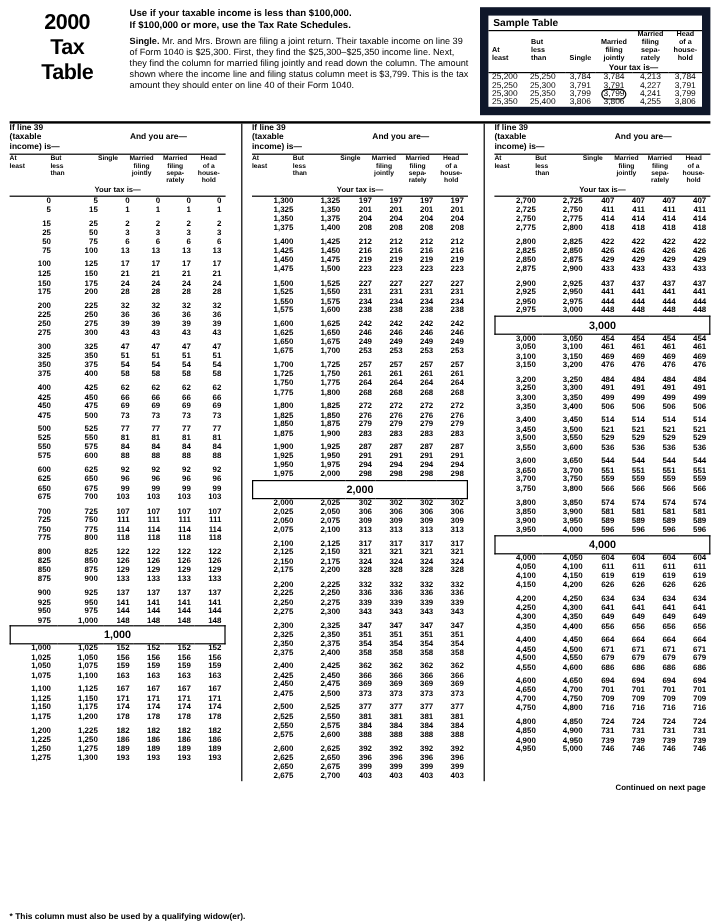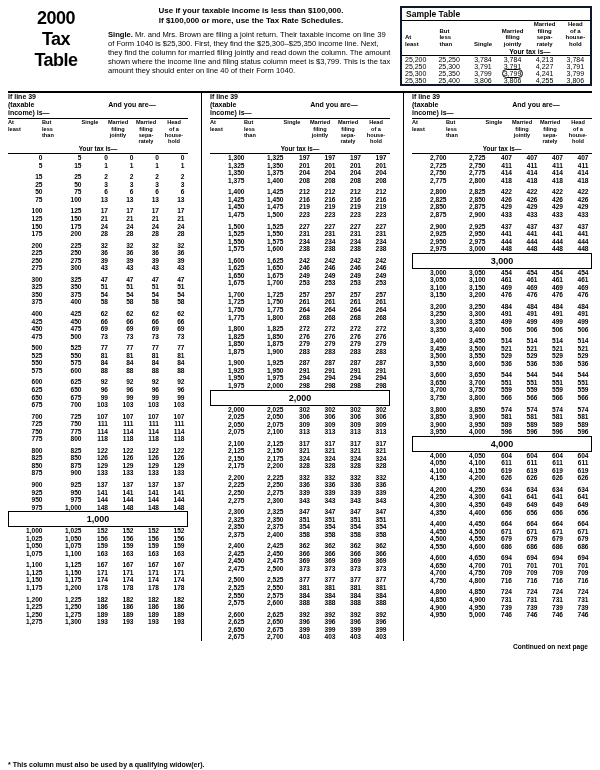--- a/index.html
+++ b/index.html
@@ -14,25 +14,25 @@
   
   .header{display:flex;align-items:flex-start;}
   .title{
     font-weight:bold;font-size:18px;line-height:21px;
     width:96px;flex:0 0 96px;letter-spacing:-0.5px;
     padding-top:2px;
     text-align:center;
   }
   .intro{flex:1;padding-left:4px;padding-right:6px;}
   .intro p{margin:0 0 4px 0;font-size:7.6px;line-height:9px;text-align:left;}
-  .intro .lead{font-weight:bold;font-size:8px;line-height:9.6px;margin-bottom:5px;text-align:center;}
+  .intro .lead{font-weight:bold;font-size:8px;line-height:9.6px;margin-bottom:5px;}
   .intro .ex b{font-weight:bold;}
 
   
-  .sample{flex:0 0 192px;width:192px;border:2px solid #0f172a;box-sizing:border-box;}
+  .sample{flex:0 0 192px;width:192px;border:7px solid #0f172a;box-sizing:border-box;}
   .sample .cap{font-weight:bold;font-size:8.5px;padding:1px 0 1px 4px;border-bottom:1px solid #000;}
   .sample table{border-collapse:collapse;width:100%;font-size:6.6px;}
   .sample td,.sample th{border:0;padding:0 1px;text-align:center;vertical-align:bottom;}
   .sample .hdr th{font-weight:bold;font-size:6px;line-height:6.6px;padding-bottom:1px;}
   .sample .hdr th.atleast{text-align:left;padding-left:3px;}
   .sample .yourtax{font-weight:bold;font-size:6.8px;text-align:center;border-bottom:1px solid #000;}
   .sample .num{font-size:7px;}
   .sample .c1{text-align:left;padding-left:3px;}
   .sample .c2{text-align:left;padding-left:2px;}
   .sample .circled{border:1px solid #000;border-radius:8px;padding:0 1px;}

